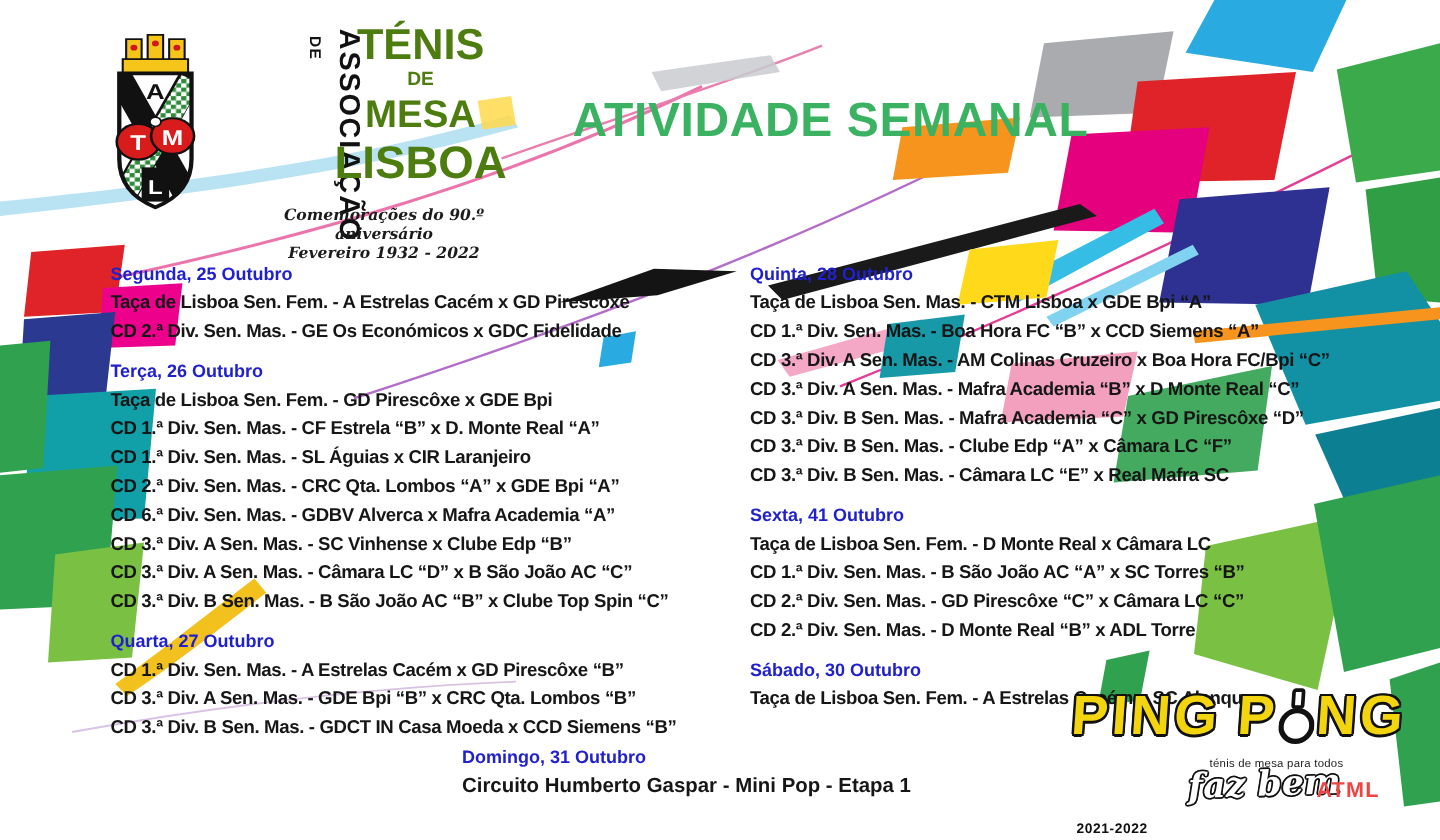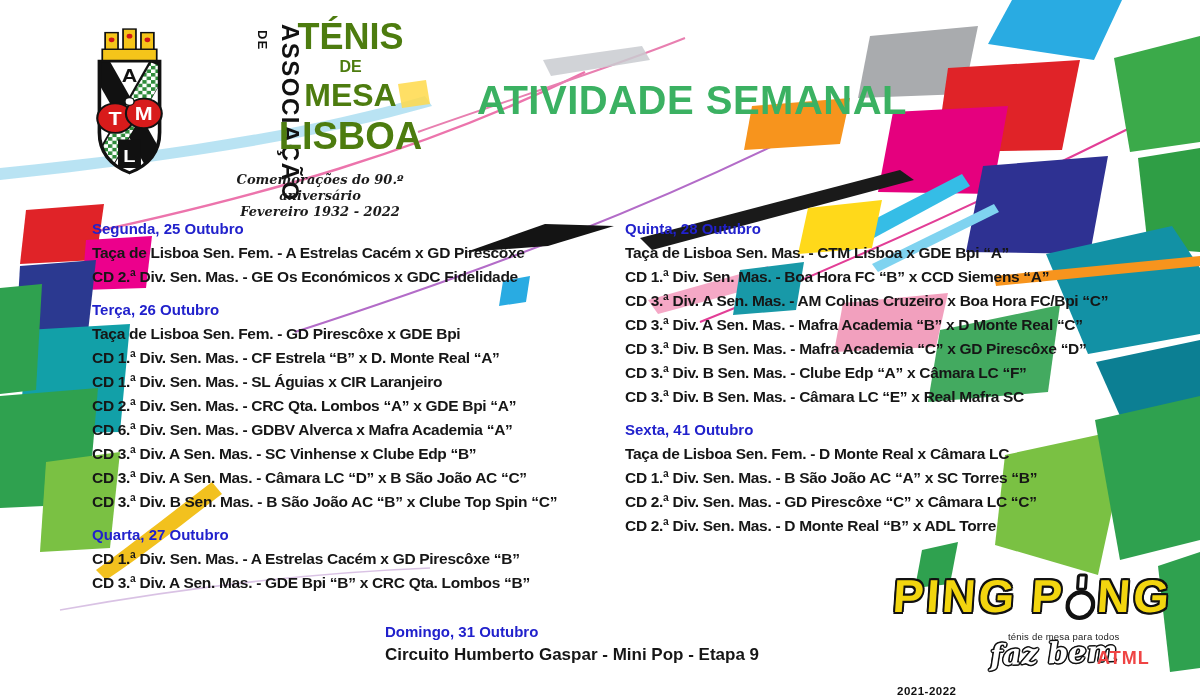--- a/index.html
+++ b/index.html
@@ -201,45 +201,50 @@
         <div class="match-line">CD 2.ª Div. Sen. Mas. - CRC Qta. Lombos “A” x GDE Bpi “A”</div>
         <div class="match-line">CD 6.ª Div. Sen. Mas. - GDBV Alverca x Mafra Academia “A”</div>
         <div class="match-line">CD 3.ª Div. A Sen. Mas. - SC Vinhense x Clube Edp “B”</div>
         <div class="match-line">CD 3.ª Div. A Sen. Mas. - Câmara LC “D” x B São João AC “C”</div>
         <div class="match-line">CD 3.ª Div. B Sen. Mas. - B São João AC “B” x Clube Top Spin “C”</div>
       </div>
       <div class="day-section">
         <div class="day-header">Quarta, 27 Outubro</div>
         <div class="match-line">CD 1.ª Div. Sen. Mas. - A Estrelas Cacém x GD Pirescôxe “B”</div>
         <div class="match-line">CD 3.ª Div. A Sen. Mas. - GDE Bpi “B” x CRC Qta. Lombos “B”</div>
+        <div class="match-line">CD 3.ª Div. B Sen. Mas. - GDCT IN Casa Moeda x CCD Siemens “B”</div>
       </div>
     </div>
   <div id="col-right" class="layer sched-col">
       <div class="day-section">
         <div class="day-header">Quinta, 28 Outubro</div>
         <div class="match-line">Taça de Lisboa Sen. Mas. - CTM Lisboa x GDE Bpi “A”</div>
         <div class="match-line">CD 1.ª Div. Sen. Mas. - Boa Hora FC “B” x CCD Siemens “A”</div>
         <div class="match-line">CD 3.ª Div. A Sen. Mas. - AM Colinas Cruzeiro x Boa Hora FC/Bpi “C”</div>
         <div class="match-line">CD 3.ª Div. A Sen. Mas. - Mafra Academia “B” x D Monte Real “C”</div>
         <div class="match-line">CD 3.ª Div. B Sen. Mas. - Mafra Academia “C” x GD Pirescôxe “D”</div>
         <div class="match-line">CD 3.ª Div. B Sen. Mas. - Clube Edp “A” x Câmara LC “F”</div>
         <div class="match-line">CD 3.ª Div. B Sen. Mas. - Câmara LC “E” x Real Mafra SC</div>
       </div>
       <div class="day-section">
         <div class="day-header">Sexta, 41 Outubro</div>
         <div class="match-line">Taça de Lisboa Sen. Fem. - D Monte Real x Câmara LC</div>
         <div class="match-line">CD 1.ª Div. Sen. Mas. - B São João AC “A” x SC Torres “B”</div>
         <div class="match-line">CD 2.ª Div. Sen. Mas. - GD Pirescôxe “C” x Câmara LC “C”</div>
         <div class="match-line">CD 2.ª Div. Sen. Mas. - D Monte Real “B” x ADL Torre</div>
       </div>
+      <div class="day-section">
+        <div class="day-header">Sábado, 30 Outubro</div>
+        <div class="match-line">Taça de Lisboa Sen. Fem. - A Estrelas Cacém x SC Alenquer</div>
+      </div>
     </div>
 
   <div id="bottom-event" class="layer">
     <div class="day-header">Domingo, 31 Outubro</div>
-    <div class="event-line">Circuito Humberto Gaspar - Mini Pop - Etapa 9</div>
+    <div class="event-line">Circuito Humberto Gaspar - Mini Pop - Etapa 1</div>
   </div>
 
   <div id="pp-logo" class="layer">
     <span class="pp-word">PING</span>
     <span class="pp-gap"></span>
     <span class="pp-word">P</span>
     <svg id="paddle" width="30" height="52" viewBox="0 0 34 56">
       <rect x="12.5" y="2" width="9" height="16" rx="2" fill="#fff" stroke="#111" stroke-width="3.5"></rect>
       <circle cx="17" cy="36" r="14.5" fill="#fff" stroke="#111" stroke-width="5"></circle>
     </svg>

